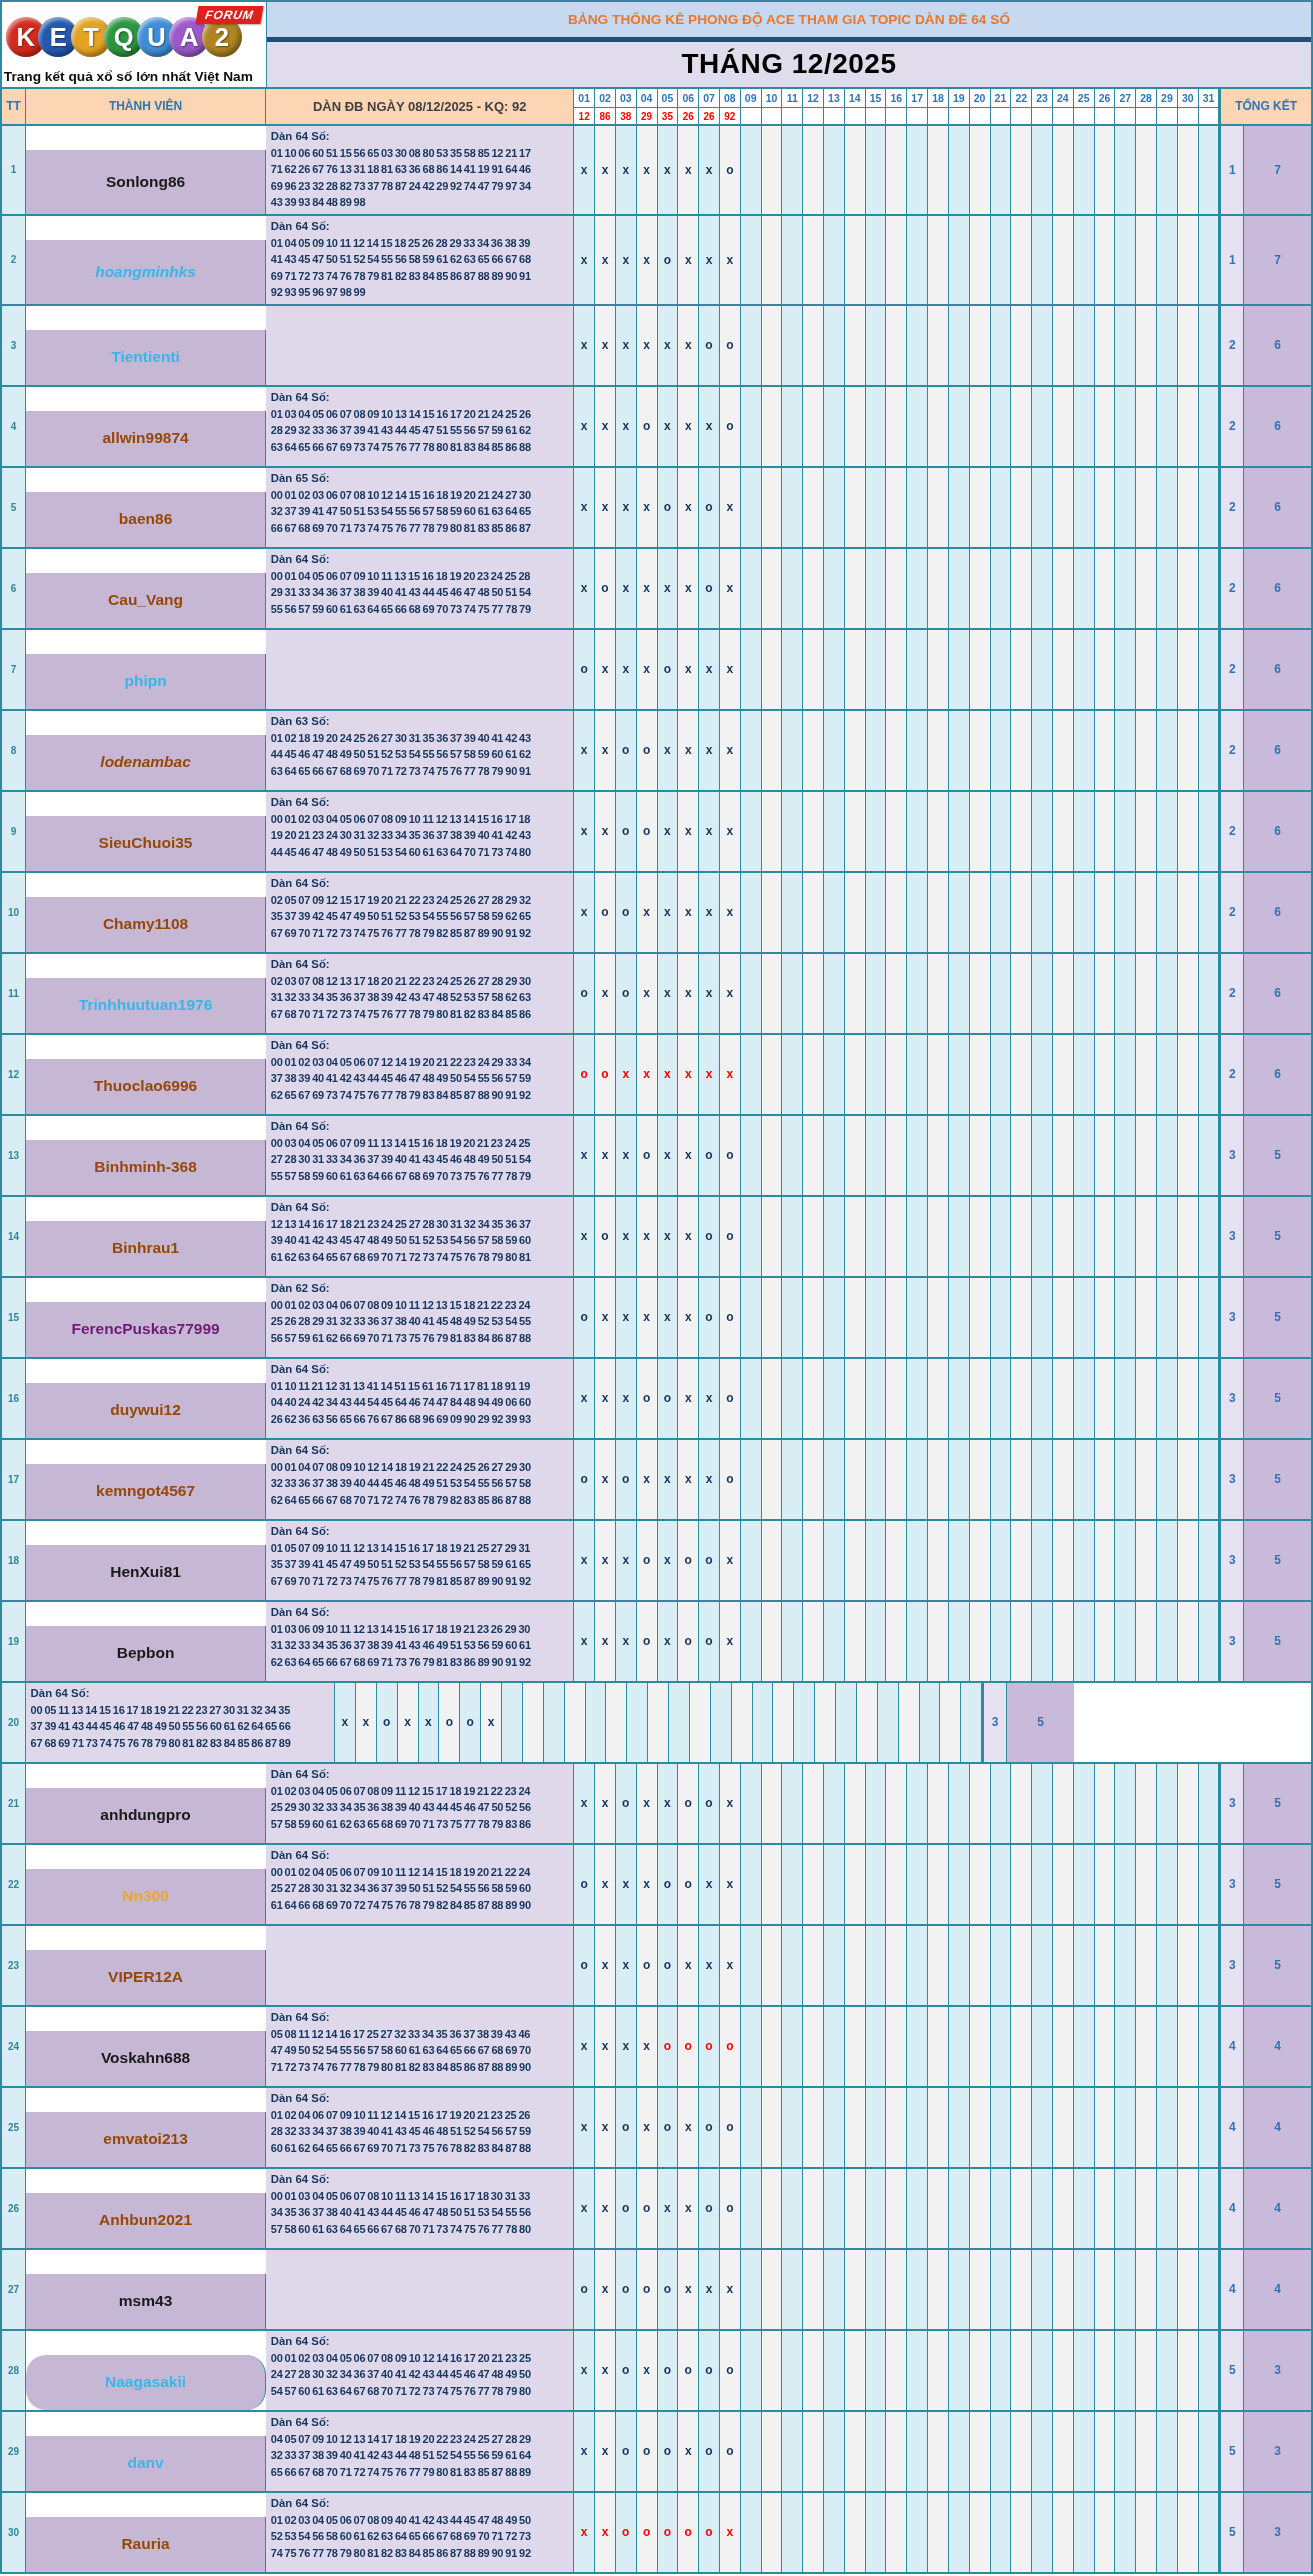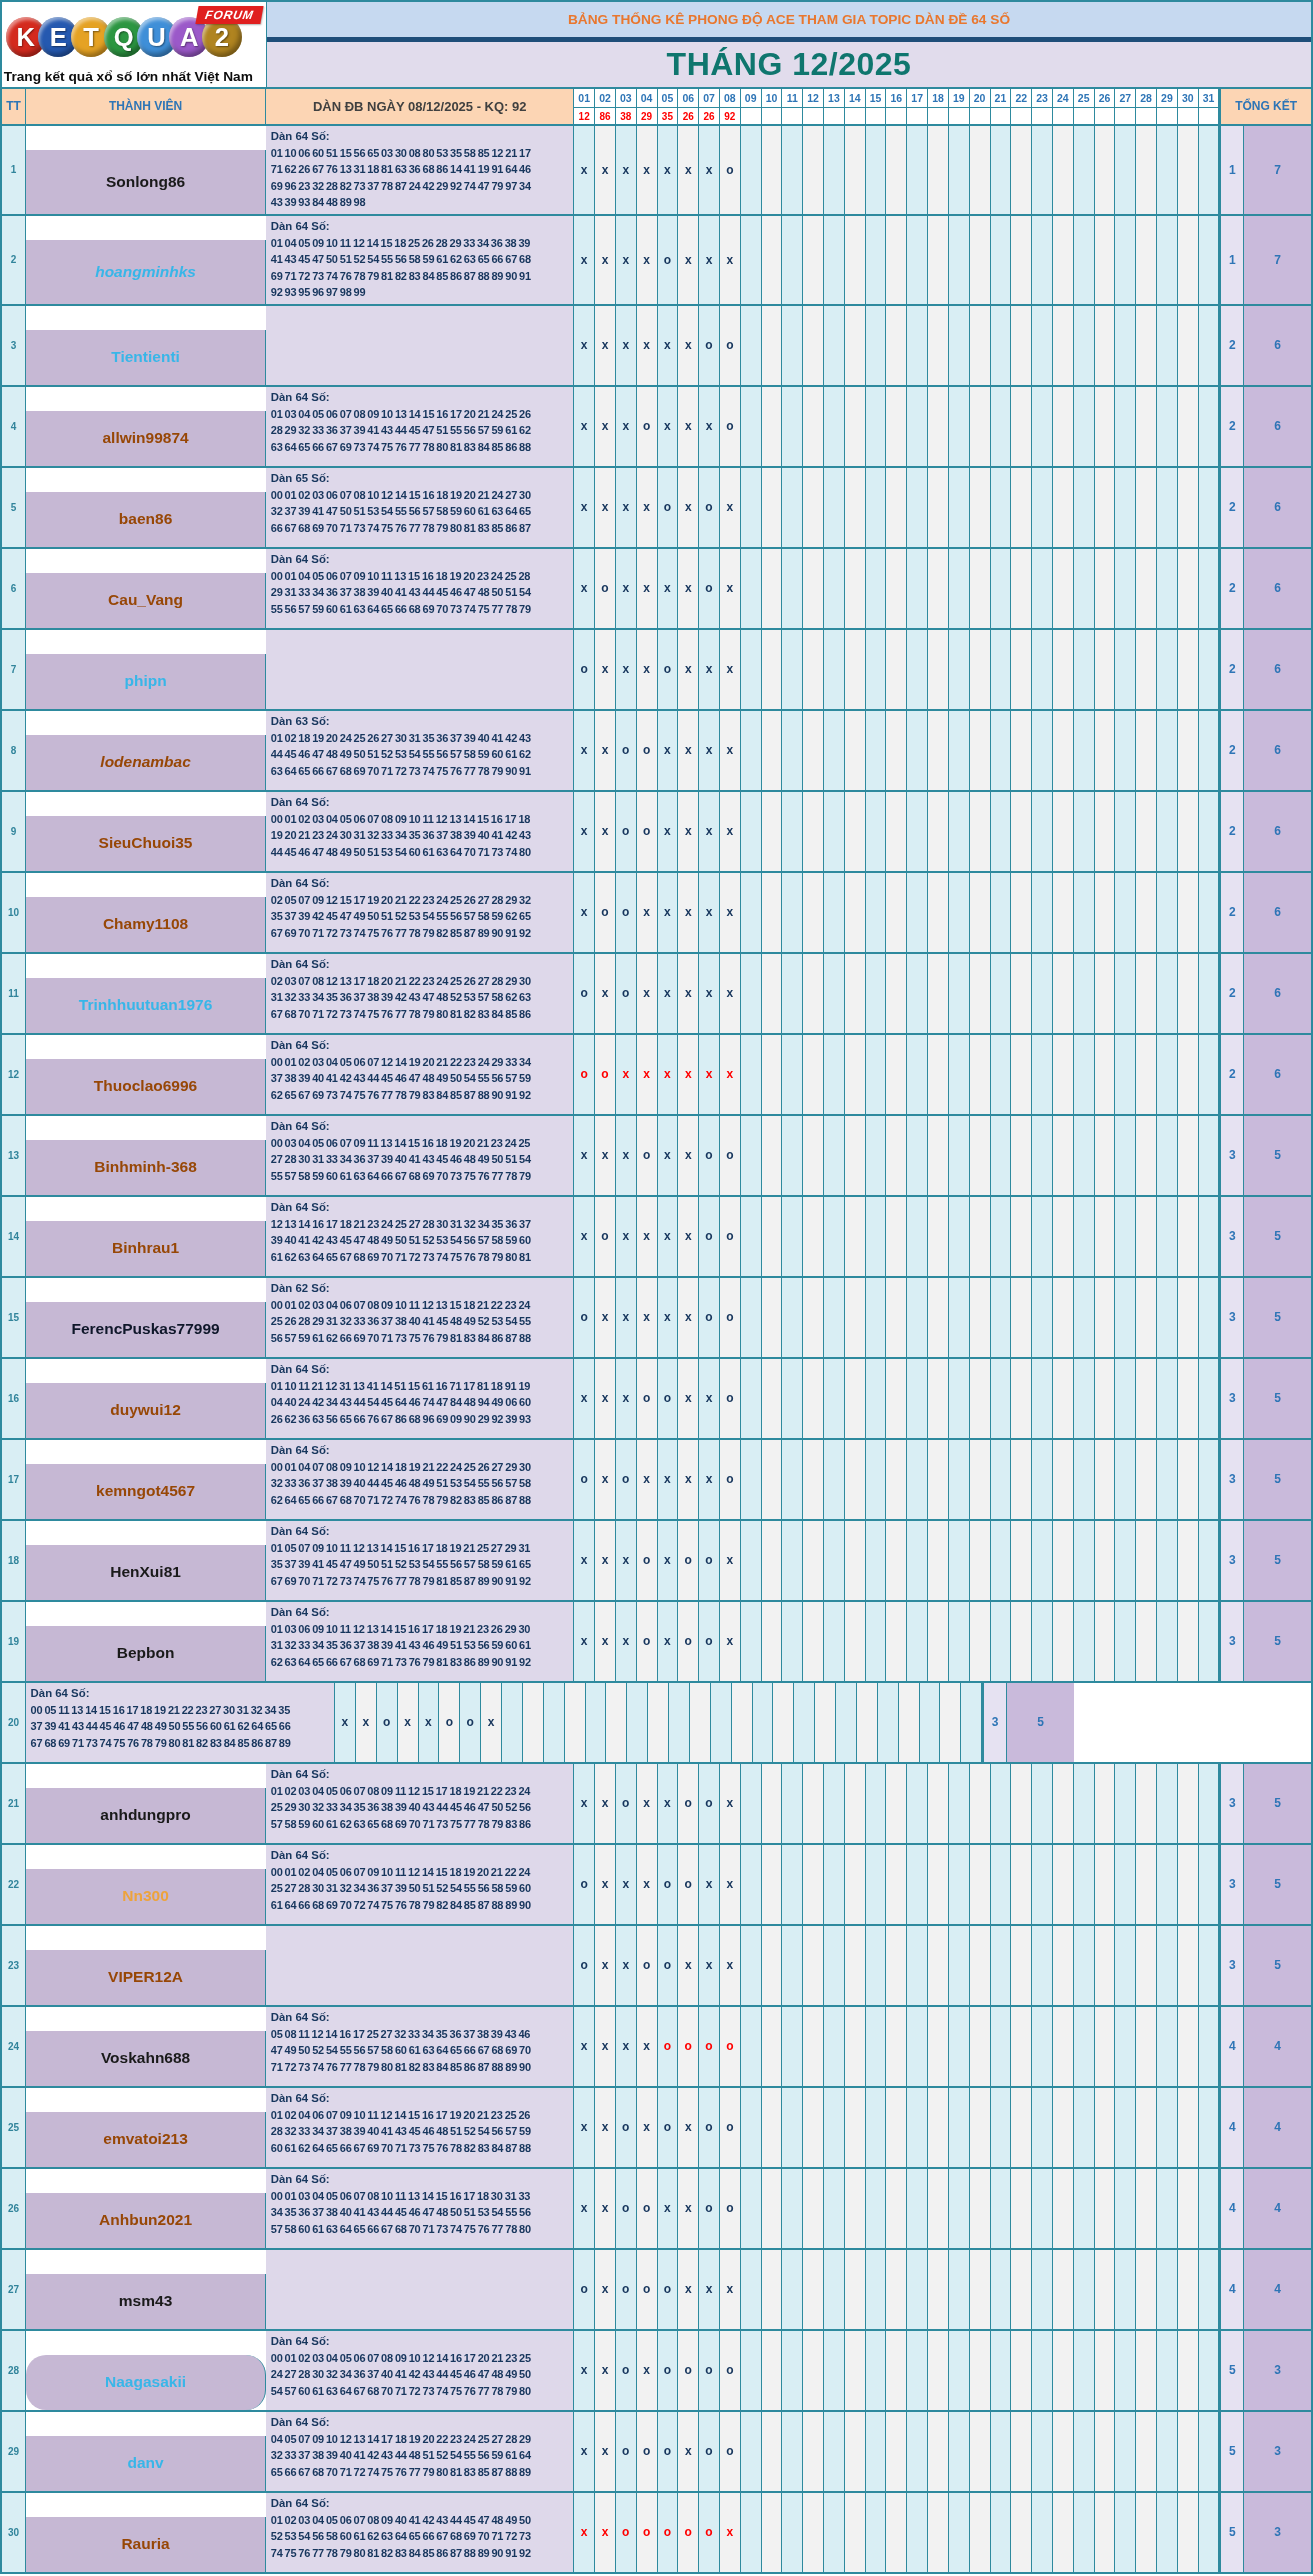--- a/index.html
+++ b/index.html
@@ -8,21 +8,21 @@
   .topbar{display:flex;height:85px;border-bottom:2.7px solid #2e8a9e;}
   .logo-box{width:265px;box-sizing:border-box;border-right:1.8px solid #2e8a9e;background:#fff;display:flex;flex-direction:column;position:relative;}
   .logo-row{flex:1;display:flex;align-items:center;padding:2.7px 3.7px 0 3.7px;}
   .circle{width:40px;height:40px;border-radius:50%;margin-left:-7.3px;display:flex;align-items:center;justify-content:center;color:#fff;font-weight:bold;font-size:25.6px;text-shadow:0.9px 0.9px 1.8px rgba(0,0,0,.45);box-shadow:inset -2.7px -3.7px 5.5px rgba(0,0,0,.35), inset 1.8px 2.7px 3.7px rgba(255,255,255,.5);}
   .circle:first-child{margin-left:0;}
   .forum-badge{position:absolute;right:3.7px;top:3.7px;background:#e01f1f;color:#fff;font-weight:bold;font-style:italic;font-size:12px;padding:1.8px 8.2px;transform:skewX(-10deg);letter-spacing:0.9px;box-shadow:0.9px 0.9px 1.8px rgba(0,0,0,.3);}
   .tagline{font-size:13.7px;font-weight:bold;color:#0d0d0d;padding:0 1.8px 2.7px 1.8px;white-space:nowrap;}
   .topbar-right{flex:1;display:flex;flex-direction:column;min-width:0;}
   .band-blue{height:35px;background:#c6d9f0;display:flex;align-items:center;justify-content:center;color:#e9772e;font-weight:bold;font-size:13.7px;}
   .divider-navy{height:4.6px;background:#1f4e79;}
-  .band-lav{flex:1;background:#e1dcec;display:flex;align-items:center;justify-content:center;color:#0f766e;font-weight:bold;font-size:32px;letter-spacing:0.5px;}
+  .band-lav{flex:1;background:#e1dcec;display:flex;align-items:center;justify-content:center;color:#000000;font-weight:bold;font-size:28px;letter-spacing:0.5px;}
   
   .thead{display:flex;border-bottom:2.7px solid #2e8a9e;background:#fcd5b4;}
   .th{box-sizing:border-box;border-right:1.8px solid #2e8a9e;display:flex;align-items:center;justify-content:center;color:#2e75b6;font-weight:bold;}
   .th-tt{width:24px;font-size:12px;}
   .th-name{width:241px;font-size:12px;}
   .th-dan{width:309px;color:#404040;font-size:13px;}
   .th-days{width:649px;display:flex;flex-direction:column;border-right:2.7px solid #2e8a9e;box-sizing:border-box;}
   .day-hrow{display:flex;height:18.3px;border-bottom:0.9px solid #2e8a9e;}
   .day-vrow{display:flex;height:15.5px;}
   .day-h,.day-v{flex:1;box-sizing:border-box;border-right:0.9px solid #2e8a9e;background:#fff;display:flex;align-items:center;justify-content:center;font-weight:bold;}
@@ -765,21 +765,21 @@
           <div class="day-c"></div>
           <div class="day-c alt"></div>
           <div class="day-c"></div>
           <div class="day-c alt"></div>
         </div>
         <div class="tot-o">3</div>
         <div class="tot-x">5</div>
       </div>
       <div class="trow">
         <div class="td td-tt">15</div>
-        <div class="td td-name" style="color: #0f172a;">FerencPuskas77999</div>
+        <div class="td td-name" style="color: #701a75;">FerencPuskas77999</div>
         <div class="td td-dan">
           <div class="dan-label">Dàn 62 Số:</div>
           <div class="dan-line">00 01 02 03 04 06 07 08 09 10 11 12 13 15 18 21 22 23 24</div>
           <div class="dan-line">25 26 28 29 31 32 33 36 37 38 40 41 45 48 49 52 53 54 55</div>
           <div class="dan-line">56 57 59 61 62 66 69 70 71 73 75 76 79 81 83 84 86 87 88</div>
         </div>
         <div class="td-days">
           <div class="day-c alt">o</div>
           <div class="day-c">x</div>
           <div class="day-c alt">x</div>

